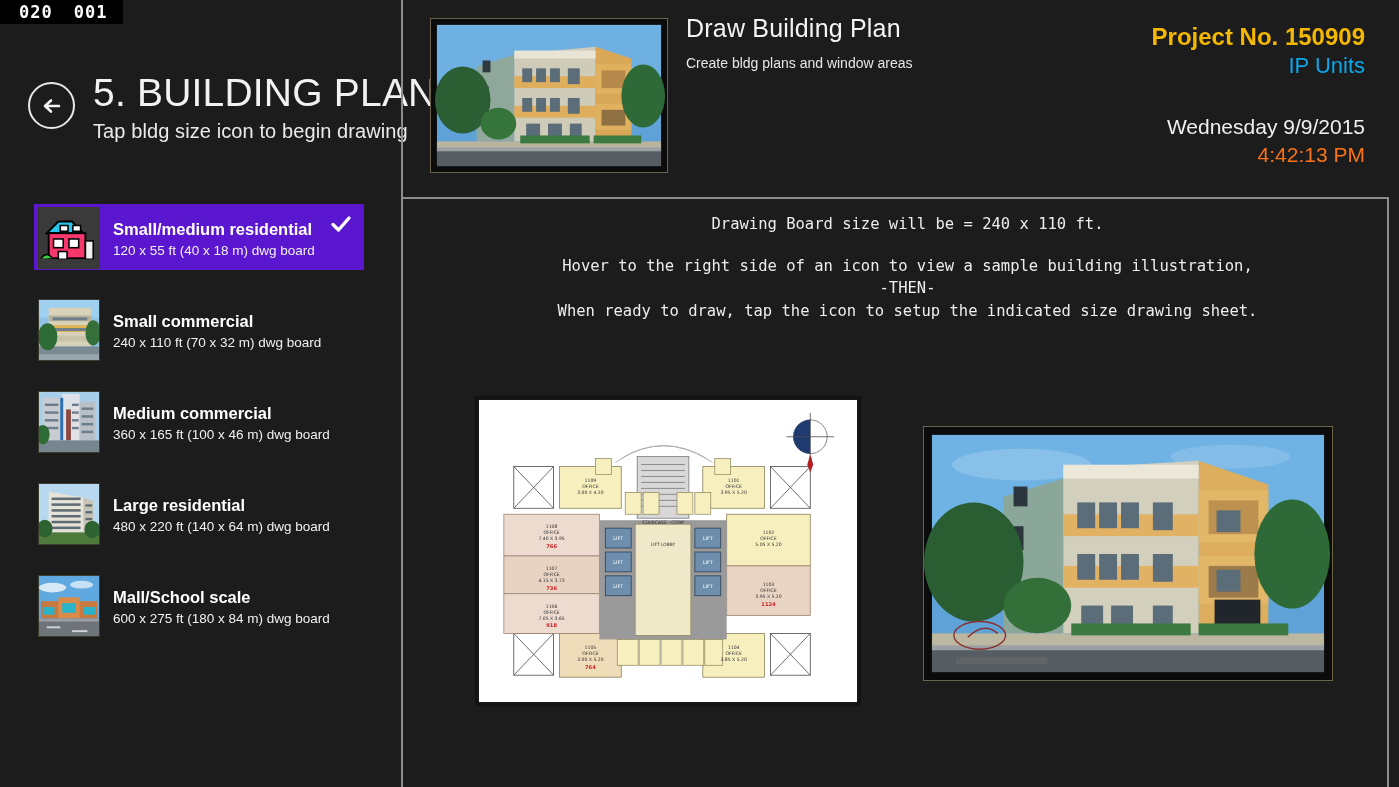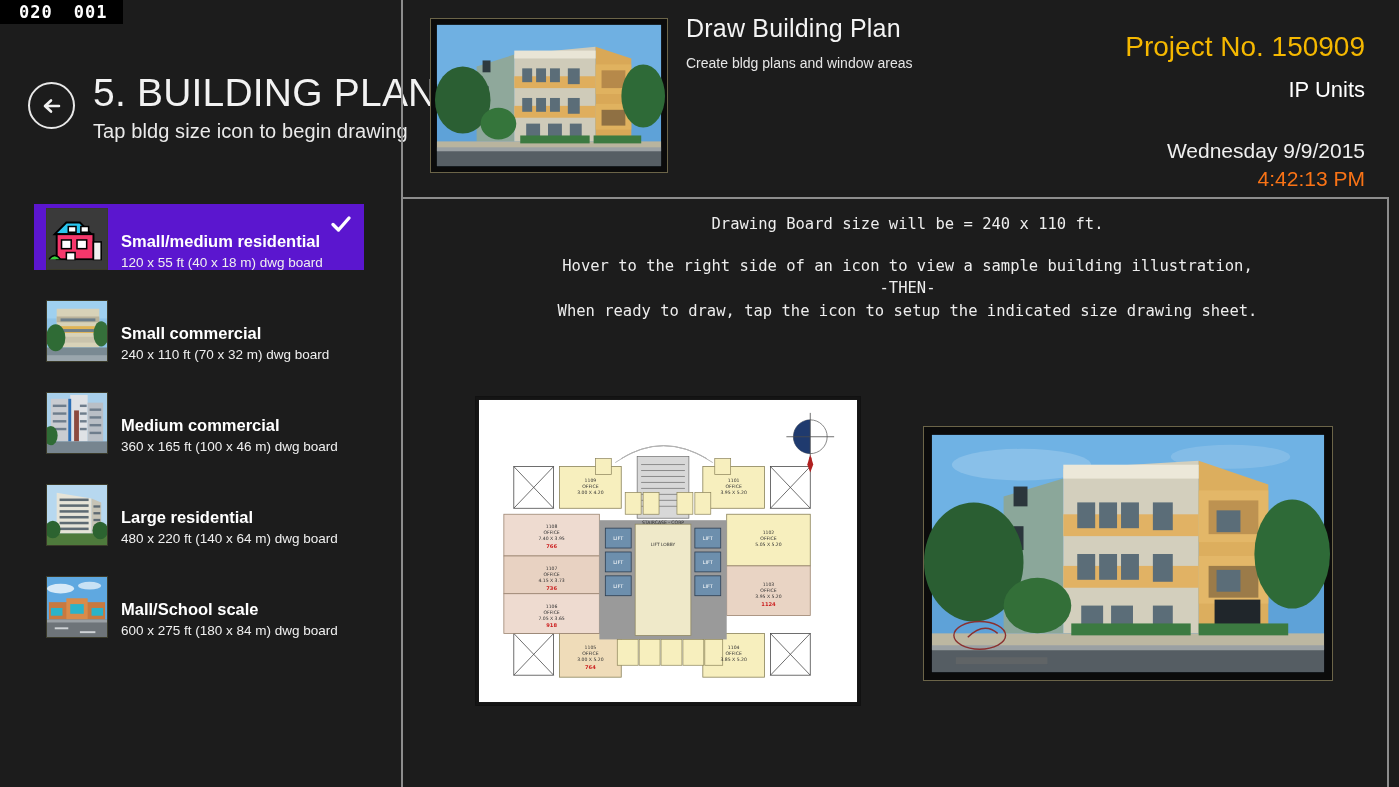--- a/index.html
+++ b/index.html
@@ -46,22 +46,22 @@
     line-height: 1.05; letter-spacing: 0.2px; white-space: nowrap;
   }
   .page-sub {
     font-size: 20px; font-weight: 400; color: #eaeaea;
     margin-top: 6px; letter-spacing: 0.1px; white-space: nowrap;
   }
 
   
   .sizelist { position: absolute; left: 34px; top: 186px; width: 330px; }
   .size-item {
-    position: relative; display: flex; align-items: flex-end;
-    height: 66px; margin-bottom: 26px; cursor: pointer; padding-left: 8px;
+    position: relative; display: flex; align-items: center;
+    height: 66px; margin-bottom: 26px; cursor: pointer;
   }
   .size-item.selected { background: #5b16cf; }
   .size-thumb {
     width: 62px; height: 62px; flex: 0 0 auto;
     margin: 2px 0 0 4px; overflow: hidden;
     border: 1px solid #3a3a2a; background: #2a2a2a;
   }
   .size-thumb svg { display: block; width: 100%; height: 100%; }
   .size-text { margin-left: 13px; padding-top: 3px; }
   .size-name { font-size: 16.5px; font-weight: 700; color: #fff; line-height: 1.25; }
@@ -88,22 +88,22 @@
   .hdr-thumb svg { display: block; width: 100%; height: 100%; }
   .hdr-text { position: absolute; left: 686px; top: 14px; }
   .hdr-title { font-size: 25px; font-weight: 400; color: #f4f4f4; letter-spacing: 0.2px; }
   .hdr-sub   { font-size: 14px; font-weight: 400; color: #e6e6e6; margin-top: 12px; }
 
   
   .hdr-right {
     position: absolute; right: 34px; top: 22px;
     text-align: right;
   }
-  .proj-no   { font-size: 28px; font-weight: 400; color: #f5b800; line-height: 1.25; white-space: nowrap; margin-top: 7px; }
-  .proj-units{ font-size: 22px; font-weight: 400; color: #ffffff; line-height: 1.3; margin-top: 12px; }
+  .proj-no   { font-size: 24px; font-weight: 700; color: #f5b800; line-height: 1.25; white-space: nowrap; }
+  .proj-units{ font-size: 22px; font-weight: 400; color: #0ea5e9; line-height: 1.3; }
   .hdr-date  { font-size: 21px; font-weight: 400; color: #efefef; margin-top: 34px; white-space: nowrap; }
   .hdr-time  { font-size: 21px; font-weight: 400; color: #f97316; margin-top: 4px; }
 
   
   .panel {
     position: absolute; left: 401px; top: 197px;
     width: 988px; height: 620px;
     border: 2px solid #8d8d8d;
     background: #1c1c1c;
   }

